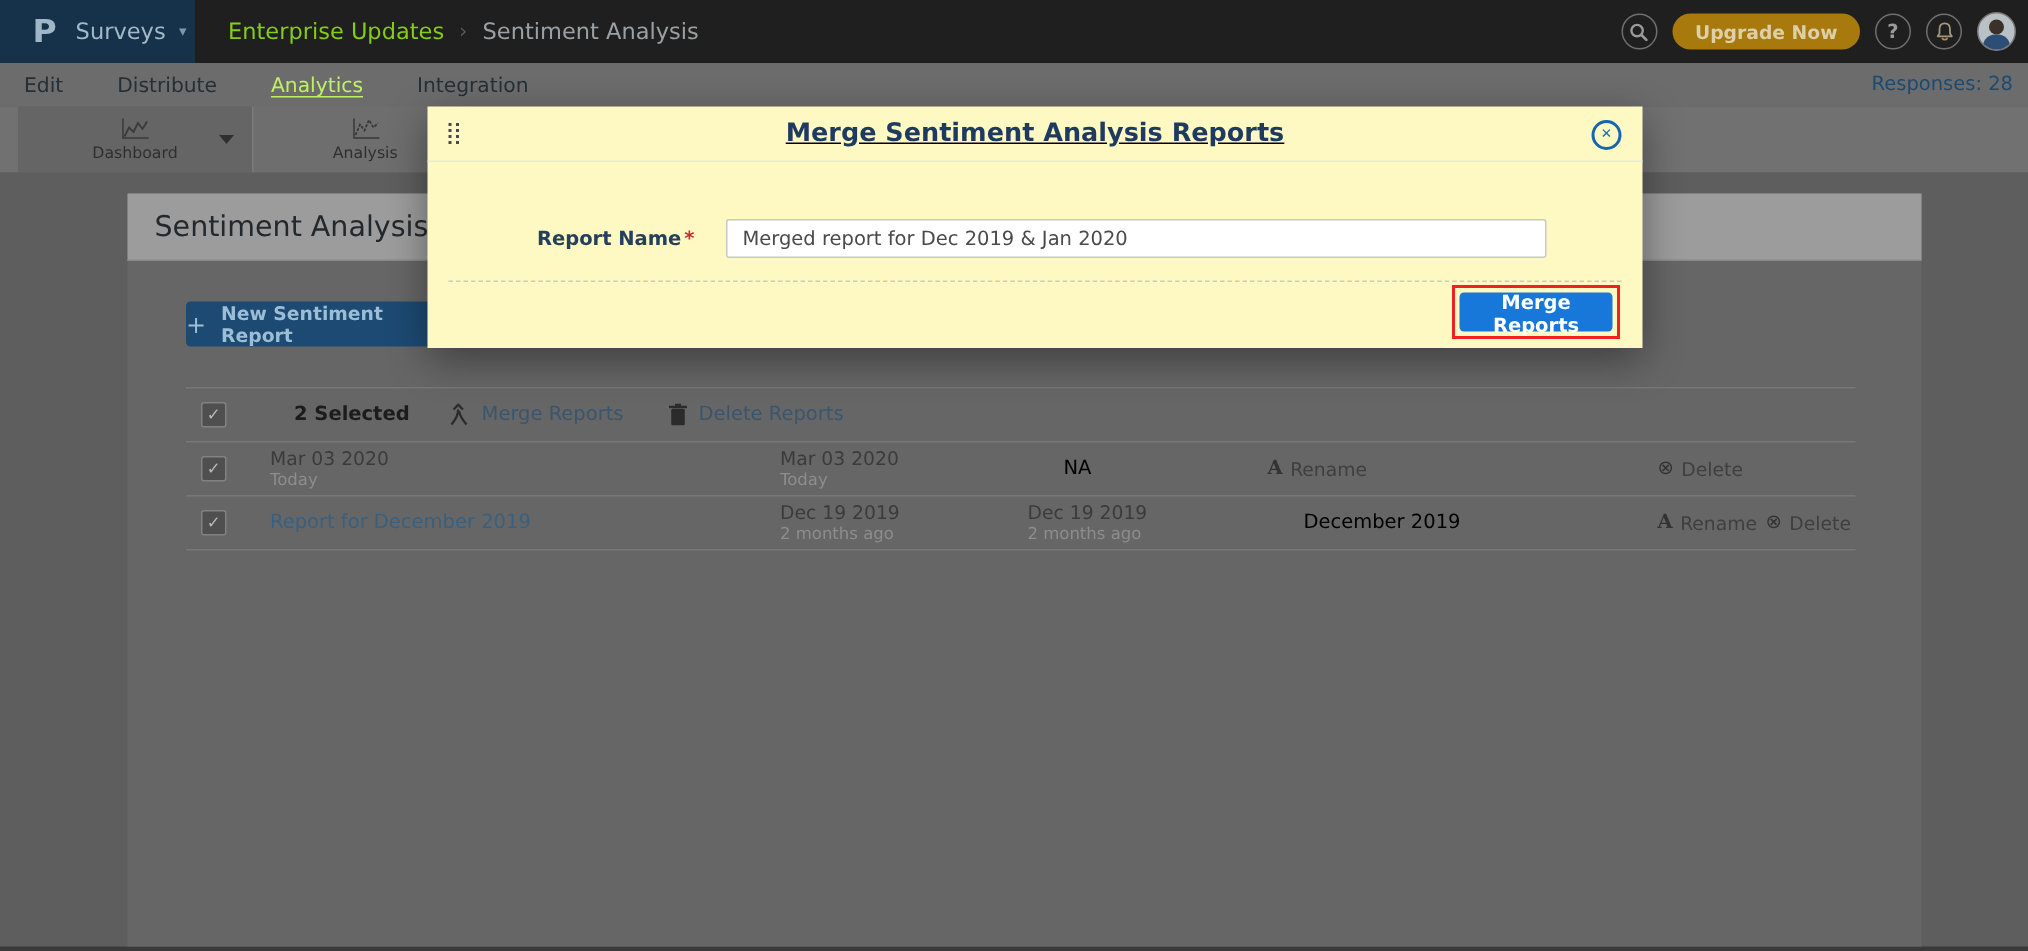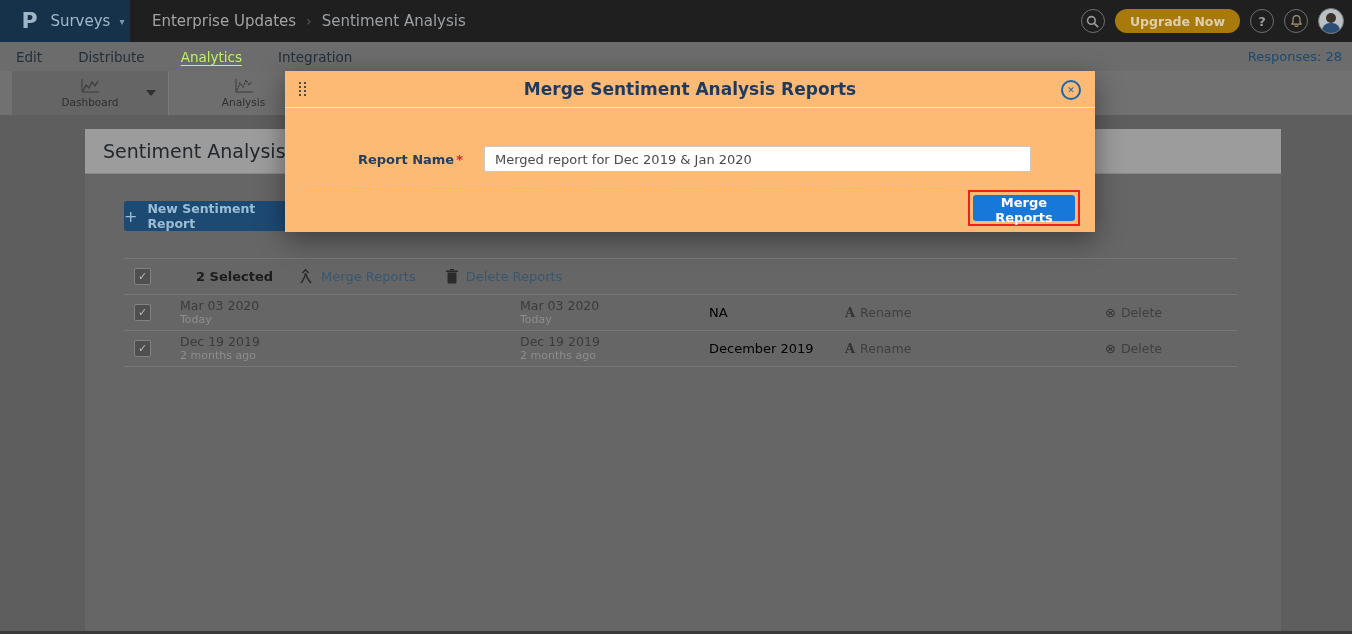--- a/index.html
+++ b/index.html
@@ -7,21 +7,21 @@
   body { font-family:"DejaVu Sans","Liberation Sans",sans-serif; background:#5e5e5e; position:relative; overflow:hidden; }
   .screen { position:absolute; inset:0; width:1352px; height:634px; }
 
   
   .topbar { position:absolute; left:0; top:0; width:1352px; height:42px; background:#1f1f1f; }
   .logo-block { position:absolute; left:0; top:0; width:130px; height:42px; background:#16324b; display:flex; align-items:center; cursor:pointer; }
   .logo-glyph { margin-left:22px; font-size:21px; font-weight:bold; color:#9fb6c6; transform:scaleX(1.05); }
   .product-label { margin-left:13px; font-size:15px; color:#a3b8c9; }
   .product-caret { margin-left:9px; font-size:10px; color:#7f96a9; }
   .breadcrumb { position:absolute; left:152px; top:0; height:42px; display:flex; align-items:center; gap:10px; font-size:15px; }
-  .crumb-parent { color:#a3a3a3; cursor:pointer; }
+  .crumb-parent { color:#84cc16; cursor:pointer; }
   .crumb-sep { color:#5a5a5a; font-size:14px; }
   .crumb-current { color:#9aa0a4; }
   .topbar-right { position:absolute; right:8px; top:0; height:42px; display:flex; align-items:center; gap:10px; }
   .circle-btn { width:24px; height:24px; border:1px solid #6f6f6f; border-radius:50%; display:flex; align-items:center; justify-content:center; cursor:pointer; }
   .circle-btn .q { color:#9a9a9a; font-size:13px; font-weight:bold; }
   .upgrade-btn { height:24px; padding:0 15px; border-radius:12px; background:#a8790d; color:#ddd0a8; font-size:12.5px; font-weight:bold; display:flex; align-items:center; cursor:pointer; }
   .avatar { width:26px; height:26px; border-radius:50%; background:#b9c0c6; border:1px solid #777; position:relative; overflow:hidden; cursor:pointer; }
   .avatar .head { position:absolute; left:7px; top:4px; width:10px; height:10px; border-radius:50%; background:#3c3128; }
   .avatar .body { position:absolute; left:3px; top:14px; width:18px; height:12px; border-radius:8px 8px 0 0; background:#2c4e75; }
 
@@ -66,21 +66,21 @@
   .row-name { font-size:13px; color:#39607f; cursor:pointer; }
   .date-main { font-size:12.5px; color:#3b3b3b; line-height:14px; }
   .date-sub { font-size:11px; color:#8d8d8d; line-height:13px; }
   .period { font-size:13px; color:#000000;margin-left:24px; }
   .row-action { display:flex; align-items:center; gap:5px; cursor:pointer; }
   .row-action .a-ic { font-family:"DejaVu Serif","Liberation Serif",serif; font-size:13px; font-weight:bold; color:#333; }
   .row-action .x-ic { font-size:13px; color:#333; line-height:1; }
   .row-action .txt { font-size:12.5px; color:#3f3f3f; }
 
   
-  .modal { position:absolute; left:285px; top:71px; width:810px; height:161px; background:#fdba74; box-shadow:0 8px 26px rgba(0,0,0,0.4); }
+  .modal { position:absolute; left:285px; top:71px; width:810px; height:161px; background:#fef9c3; box-shadow:0 8px 26px rgba(0,0,0,0.4);text-decoration:underline; }
   .modal-head { position:relative; height:37px; border-bottom:1px solid #e8e8e8; }
   .modal-title { text-align:center; line-height:37px; font-size:17px; font-weight:bold; color:#1f3a5f; }
   .drag-handle { position:absolute; left:14px; top:11px; display:grid; grid-template-columns:2px 2px; grid-auto-rows:2px; gap:2px 3px; cursor:grab; }
   .drag-handle i { width:2px; height:2px; background:#4a4a4a; }
   .modal-close { position:absolute; right:14px; top:9px; width:20px; height:20px; border:2px solid #1567b2; border-radius:50%; display:flex; align-items:center; justify-content:center; cursor:pointer; }
   .modal-close .x { color:#1567b2; font-size:9px; font-weight:bold; line-height:1; }
   .field-label { position:absolute; left:0; top:81px; width:178px; text-align:right; font-size:13px; font-weight:bold; color:#25405c; }
   .req { color:#cc2b33; margin-left:2px; }
   .name-input { position:absolute; left:199px; top:75px; width:547px; height:26px; border:1px solid #c8c8c8; border-radius:2px; font-family:"DejaVu Sans","Liberation Sans",sans-serif; font-size:13px; color:#4a4a4a; padding:0 10px; outline:none; }
   .dashed-sep { position:absolute; left:14px; right:14px; top:116px; border-top:1px dashed #c9c9c9; }
@@ -221,20 +221,21 @@
               <span class="txt">Delete</span>
             </span>
           </div>
 
           <div class="t-row">
             <span class="cb-cell">
               <span class="checkbox">
                 <span class="tick">✓</span>
               </span>
             </span>
+            <span class="row-name">Report for December 2019</span>
             <span>
               <div class="date-main">Dec 19 2019</div>
               <div class="date-sub">2 months ago</div>
             </span>
             <span>
               <div class="date-main">Dec 19 2019</div>
               <div class="date-sub">2 months ago</div>
             </span>
             <span class="period">December 2019</span>
             <span class="row-action">

